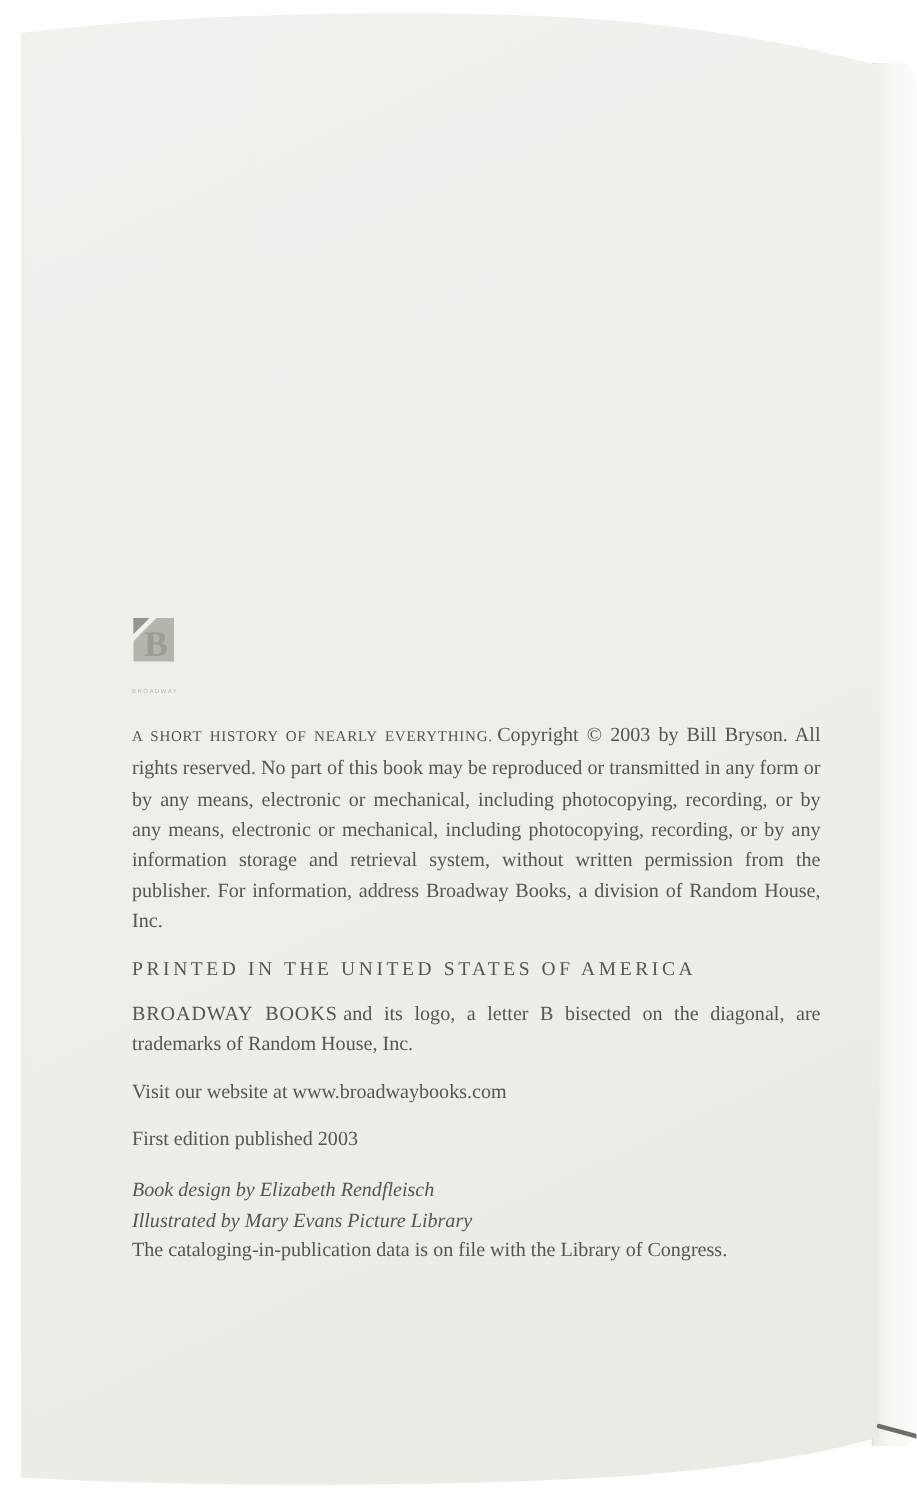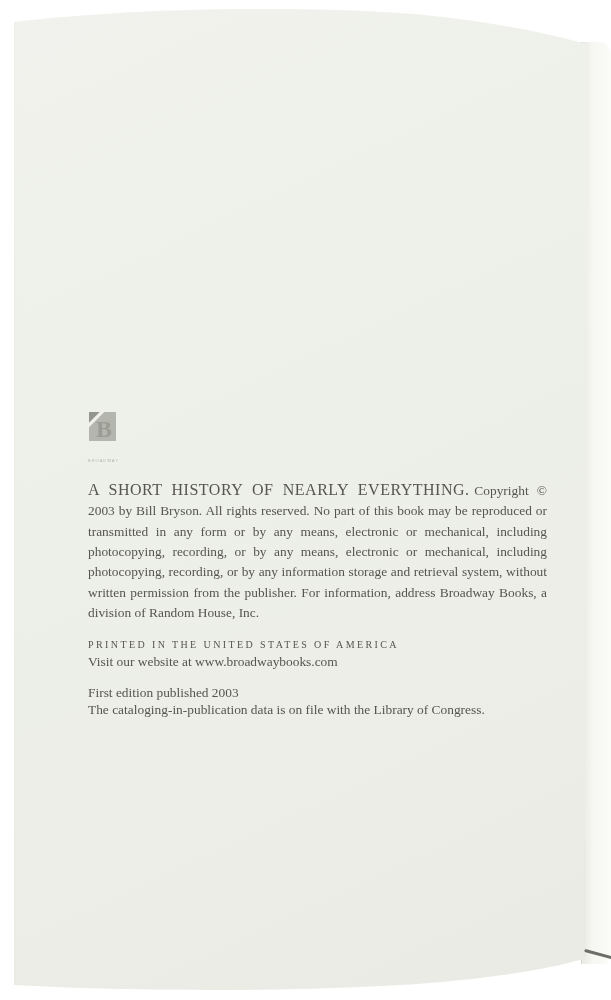--- a/index.html
+++ b/index.html
@@ -78,30 +78,30 @@
     text-align: center;
     width: 30px;
     margin-top: 1px;
   }
 
   .copyright-para {
     margin: 0;
     text-align: justify;
   }
   .smallcaps-title {
-    font-size: 16px;
+    font-size: 10px;
     letter-spacing: 0.5px;
     margin-right: 0.3em;
   }
 
   .printed-line {
     margin-top: 12px;
     line-height: 17px;
     letter-spacing: 2.4px;
-    font-size: 10px;
+    font-size: 13px;
   }
 
   .trademark-para {
     margin-top: 12px;
     line-height: 20px;
     text-align: justify;
   }
   .trademark-lead {
     letter-spacing: 0.6px;
     margin-right: 0.28em;
@@ -134,25 +134,30 @@
           <line x1="-2" y1="18" x2="18" y2="-2" stroke="#f0f1ec" stroke-width="3.2"></line>
           <text x="16" y="27" text-anchor="middle" font-family="Liberation Serif, serif" font-weight="bold" font-size="24" fill="#9b9d95">B</text>
         </svg>
         <div class="logo-caption">BROADWAY</div>
       </div>
 
       <p class="copyright-para"><span class="smallcaps-title">A SHORT HISTORY OF NEARLY EVERYTHING.</span><span>Copyright © 2003 by Bill Bryson. All rights reserved. No part of this book may be reproduced or transmitted in any form or by any means, electronic or mechanical, including photocopying, recording, or by any means, electronic or mechanical, including photocopying, recording, or by any information storage and retrieval system, without written permission from the publisher. For information, address Broadway Books, a division of Random House, Inc.</span></p>
 
       <div class="printed-line">PRINTED IN THE UNITED STATES OF AMERICA</div>
 
+      <p class="trademark-para"><span class="trademark-lead">BROADWAY BOOKS</span><span>and its logo, a letter B bisected on the diagonal, are trademarks of Random House, Inc.</span></p>
 
       <div class="website-line">Visit our website at www.broadwaybooks.com</div>
 
       <div class="edition-line">First edition published 2003</div>
 
+      <div class="credits">
+        <div>Book design by Elizabeth Rendfleisch</div>
+        <div>Illustrated by Mary Evans Picture Library</div>
+      </div>
 
       <div class="cataloging-line">The cataloging-in-publication data is on file with the Library of Congress.</div>
 
 
 
     </div>
   </div>
 </div>
 
 </body></html>

